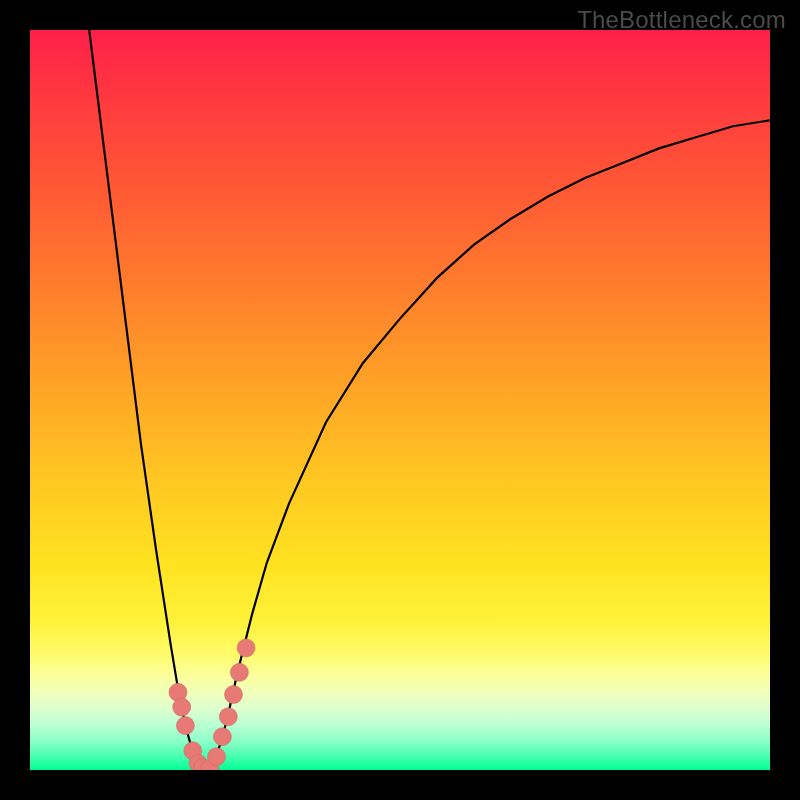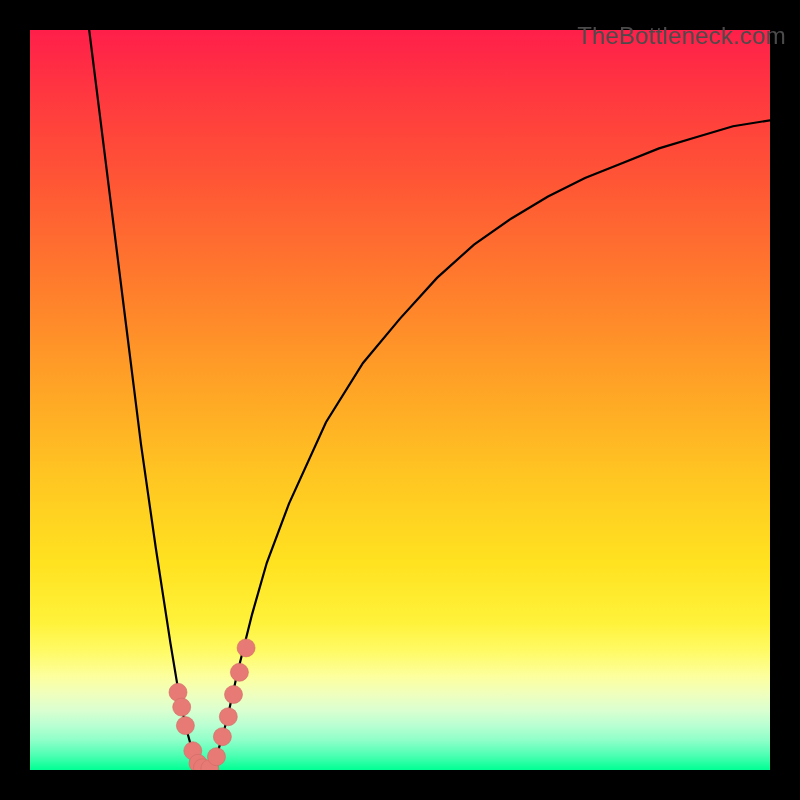--- a/index.html
+++ b/index.html
@@ -54,21 +54,20 @@
   }
   .watermark {
     position: absolute;
     top: 6px;
     right: 14px;
     color: #4b4b4b;
     font-size: 24px;
     font-weight: 500;
     letter-spacing: 0.2px;
     pointer-events: none;
-    margin-top: 16px;
   }
   svg.curve {
     position: absolute;
     left: 0;
     top: 0;
     width: 740px;
     height: 740px;
     overflow: visible;
   }
   .curve path.main {

